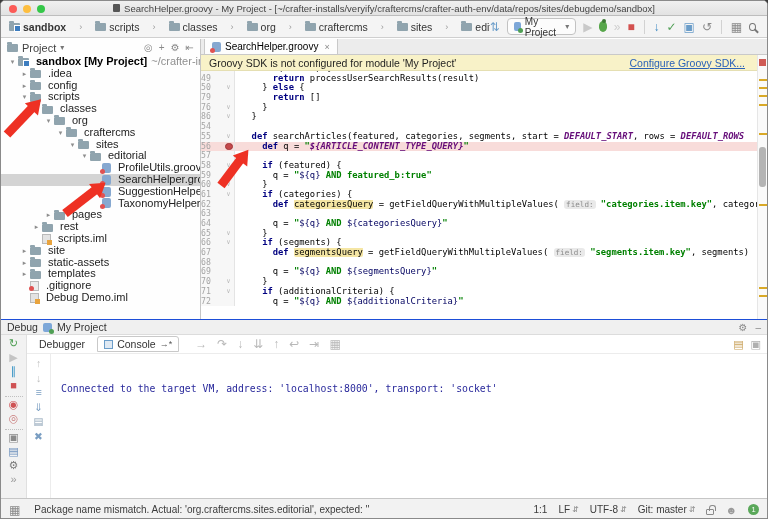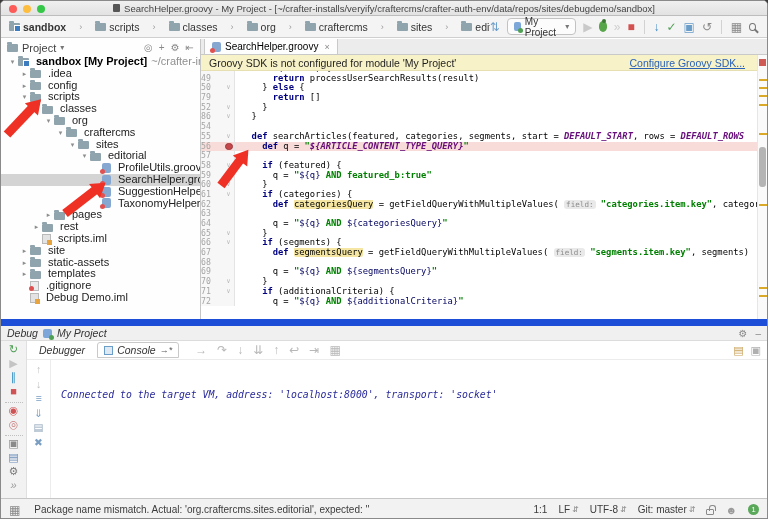--- a/index.html
+++ b/index.html
@@ -75,21 +75,21 @@
   .t-c { color:#660e7a; font-weight:bold; font-style:italic; }
   .t-i { color:#000060; }
   .t-y { background:#f5e6a4; border-radius:2px; }
   .t-h { background:#e9e9e9; color:#8c8c8c; border-radius:3px; padding:0 2px; font-size:7.6px; }
   .stripe { position:absolute; top:16px; right:0; width:10px; bottom:0; background:#fafafa; border-left:1px solid #e6e6e6; z-index:6; }
   .s-ind { position:absolute; left:1px; width:7px; height:7px; background:#cf5b56; }
   .s-tick { position:absolute; left:1px; width:8px; height:2px; background:#d9a927; }
   .s-thumb { position:absolute; left:1px; width:7px; border-radius:3px; background:rgba(0,0,0,0.28); }
 
   
-  .debug { position:absolute; top:318px; left:0; right:0; height:179px; border-top:7px solid #1d4ed8; background:#fff; overflow:hidden;font-style:italic; }
+  .debug { position:absolute; top:318px; left:0; right:0; height:179px; border-top:1px solid #1d4ed8; background:#fff; overflow:hidden; }
   .dbg-header { height:15px; background:#f0f0f0; border-bottom:1px solid #dcdcdc; display:flex; align-items:center; gap:5px; padding:0 6px; font-size:10.5px; color:#333; }
   .dbg-hicons { margin-left:auto; display:flex; gap:8px; color:#8a8a8a; font-size:10px; }
   .dbg-col1 { position:absolute; left:0; top:15px; bottom:0; width:26px; background:#f2f2f2; border-right:1px solid #e0e0e0; display:flex; flex-direction:column; align-items:center; padding-top:3px; overflow:hidden; }
   .dbg-col1 .tbi { height:14px; font-size:11px; }
   .dsep { width:18px; border-top:1px dotted #c0c0c0; margin:2px 0; }
   .dbg-rest { position:absolute; left:26px; top:15px; right:0; bottom:0; }
   .dbg-tabs { height:19px; display:flex; align-items:center; gap:6px; padding:0 6px; font-size:10.5px; color:#333; border-bottom:1px solid #ececec; }
   .dtab { padding:1px 6px; }
   .dtab.active { background:#fff; border:1px solid #c9c9c9; border-radius:3px 3px 0 0; display:flex; align-items:center; gap:4px; }
   .ic-console { width:9px; height:9px; background:#dfe9f3; border:1px solid #6b9dc9; }
@@ -345,21 +345,21 @@
               <span class="ln">50</span>
               <span class="fold">∨</span>
               <span class="codetext"><span class="t-p">    } </span><span class="t-k">else</span><span class="t-p"> {</span></span>
             </div>
             <div class="cl">
               <span class="ln">79</span>
               <span class="fold"></span>
               <span class="codetext"><span class="t-p">      </span><span class="t-k">return</span><span class="t-p"> []</span></span>
             </div>
             <div class="cl">
-              <span class="ln">52</span>
+              <span class="ln">76</span>
               <span class="fold">∨</span>
               <span class="codetext"><span class="t-p">    }</span></span>
             </div>
             <div class="cl">
               <span class="ln">86</span>
               <span class="fold">∨</span>
               <span class="codetext"><span class="t-p">  }</span></span>
             </div>
             <div class="cl">
               <span class="ln">54</span>

